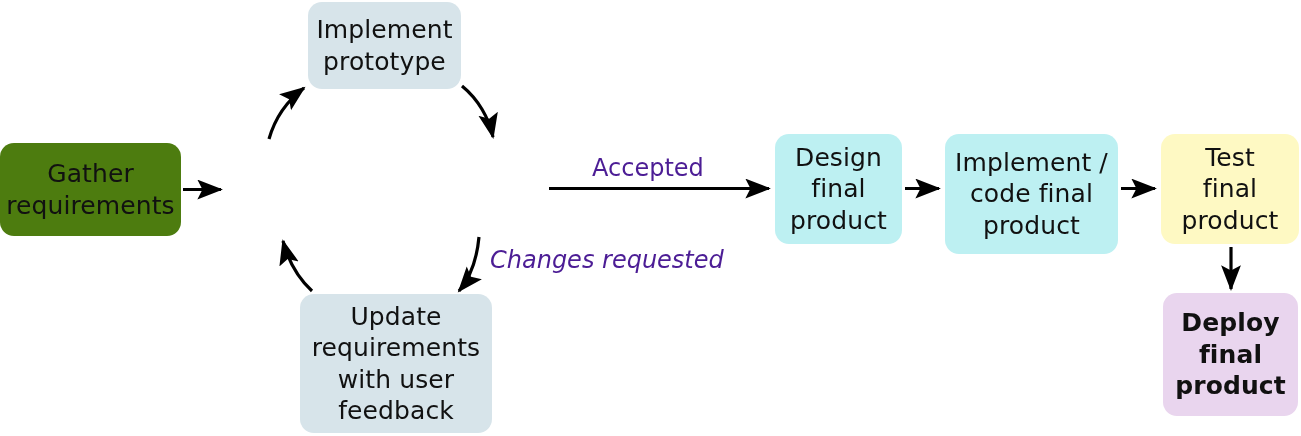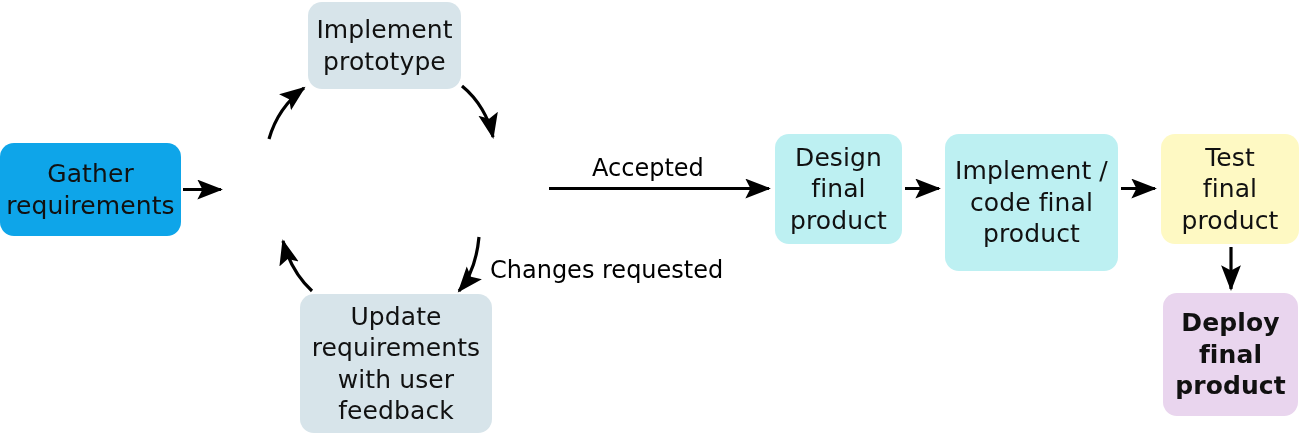--- a/index.html
+++ b/index.html
@@ -37,21 +37,21 @@
     text-align: center;
     color: #111111;
     font-size: 25px;
     line-height: 1.26;
     letter-spacing: 0.1px;
     white-space: pre-line;
     padding: 2px 6px;
   }
   .edge-label {
     position: absolute;
-    color: #000000;
+    color: #4c1d95;
     font-size: 24px;
     line-height: 1.1;
     white-space: nowrap;
   }
 </style>
 </head>
 <body>
 
 <div id="canvas">
 
@@ -74,21 +74,21 @@
 
     <path d="M 312 291 C 298 278, 288 260, 283 241" fill="none" stroke="#000000" stroke-width="3.2" marker-end="url(#arrowhead)"></path>
 
     <line x1="905" y1="188.5" x2="939" y2="188.5" stroke="#000000" stroke-width="3.2" marker-end="url(#arrowhead)"></line>
 
     <line x1="1121" y1="188.5" x2="1155" y2="188.5" stroke="#000000" stroke-width="3.2" marker-end="url(#arrowhead)"></line>
 
     <line x1="1231" y1="247" x2="1231" y2="289" stroke="#000000" stroke-width="3.2" marker-end="url(#arrowhead)"></line>
   </svg>
 
-  <div class="node" style="left:0px; top:143px; width:181px; height:93px; background:#0ea5e9;text-align:center;">
+  <div class="node" style="left:0px; top:143px; width:181px; height:93px; background:#4d7c0f;text-align:center;">
     <span>Gather
 requirements</span>
   </div>
 
 
   <div class="node" style="left:308px; top:2px; width:153px; height:87px; background:#d7e4ea;">
     <span>Implement
 prototype</span>
   </div>
 
@@ -99,35 +99,35 @@
 with user
 feedback</span>
   </div>
 
   <div class="node" style="left:775px; top:134px; width:127px; height:110px; background:#bdf0f2;">
     <span>Design
 final
 product</span>
   </div>
 
-  <div class="node" style="left:945px; top:134px; width:173px; height:137px; background:#bdf0f2;">
+  <div class="node" style="left:945px; top:134px; width:173px; height:120px; background:#bdf0f2;">
     <span>Implement /
 code final
 product</span>
   </div>
 
   <div class="node" style="left:1161px; top:134px; width:138px; height:110px; background:#fef9c3;">
     <span>Test
 final
 product</span>
   </div>
 
   <div class="node" style="left:1163px; top:293px; width:135px; height:123px; background:#e9d5ee;font-weight:bold;">
     <span>Deploy
 final
 product</span>
   </div>
 
   <div class="edge-label" style="left:592px; top:155px;">Accepted</div>
 
-  <div class="edge-label" style="left:490px; top:257px;">Changes requested</div>
+  <div class="edge-label" style="left:490px; top:247px;font-style:italic;">Changes requested</div>
 
 </div>
 
 </body></html>

